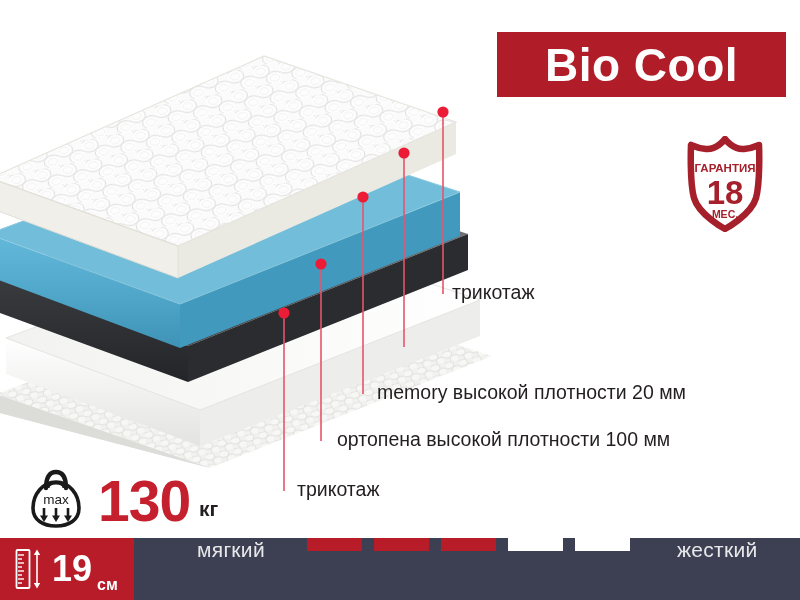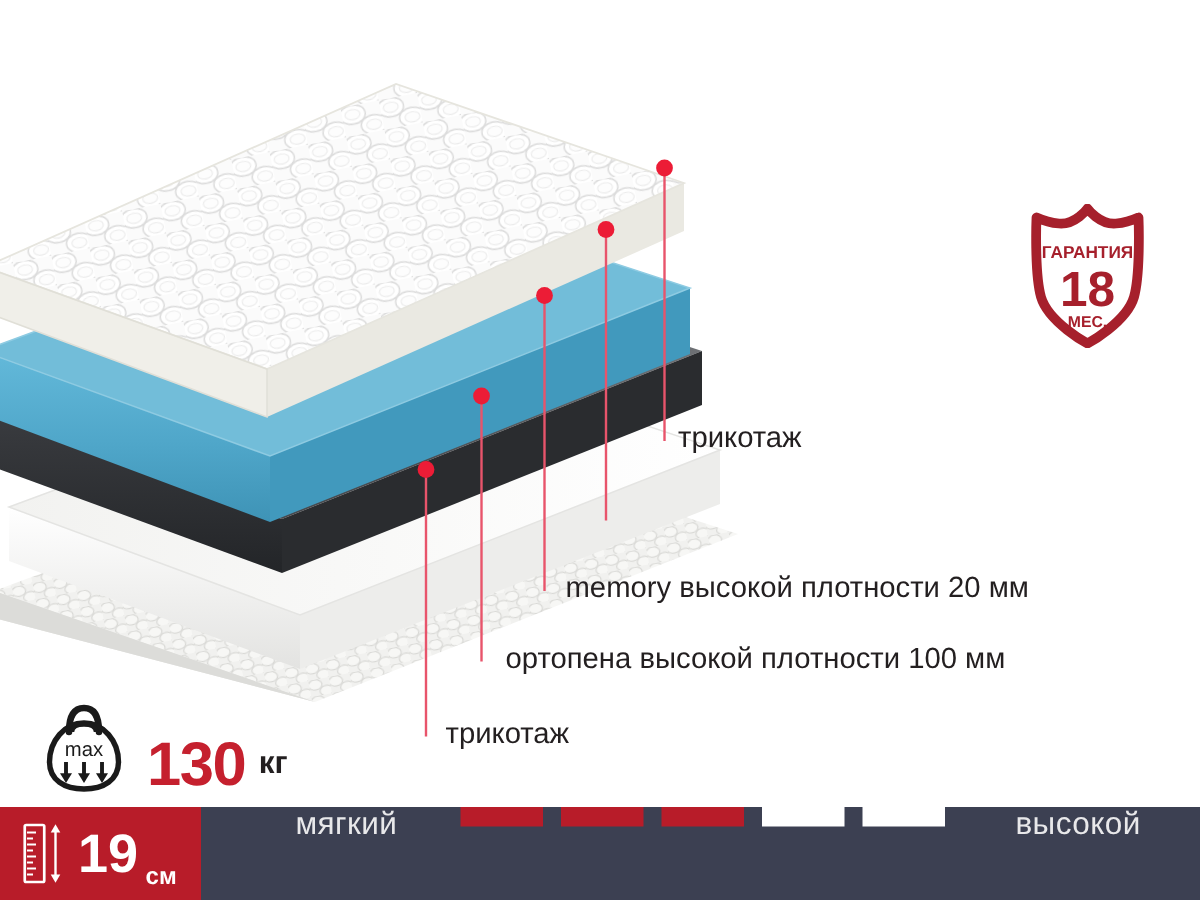--- a/index.html
+++ b/index.html
@@ -42,21 +42,21 @@
   .lab1{left:414px;top:334px;}
   .lab2{left:377px;top:381px;}
   .lab3{left:337px;top:428px;}
   .lab4{left:297px;top:478px;}
 
   
   .weight{position:absolute;left:28px;top:458px;height:72px;display:flex;align-items:flex-end;}
   .kb{width:56px;height:62px;}
   .kb svg{display:block;}
   .wnum{
-    color:#c5202e;font-size:41px;font-weight:bold;line-height:1;
+    color:#c5202e;font-size:57px;font-weight:bold;line-height:1;
     margin-left:14px;letter-spacing:-1px;
   }
   .wunit{color:#231f20;font-size:21px;font-weight:bold;margin-left:9px;
          align-self:flex-end;margin-bottom:9px;}
 
   
   .botbar{position:absolute;left:0;top:538px;width:800px;height:44px;display:flex;}
   .bot-red{
     width:134px;height:62px;background:#b81c29;
     display:flex;align-items:center;box-sizing:border-box;padding-left:14px;
@@ -175,20 +175,23 @@
       <circle cx="321" cy="264" r="5.6"></circle>
       <circle cx="284" cy="313" r="5.6"></circle>
     </g>
   </svg>
 
   <div class="label lab0">трикотаж</div>
   <div class="label lab2">memory высокой плотности 20 мм</div>
   <div class="label lab3">ортопена высокой плотности 100 мм</div>
   <div class="label lab4">трикотаж</div>
 
+  <div class="banner" style="background: rgb(176, 28, 40);">
+    <span class="banner-text">Bio Cool</span>
+  </div>
 
   <div class="shield">
     <svg viewBox="0 0 86 96" width="86" height="96">
       <path d="M43 3 C43 3 35 14 24 13 C16.5 12.4 9 9 9 9
                C9 9 7.5 46 12 62 C17 79 43 93 43 93
                C43 93 69 79 74 62 C78.5 46 77 9 77 9
                C77 9 69.5 12.4 62 13 C51 14 43 3 43 3 Z" fill="#ffffff" stroke="#a6202c" stroke-width="6.5" stroke-linejoin="round"></path>
       <text x="43" y="36" text-anchor="middle" fill="#a6202c" font-family="Liberation Sans, sans-serif" font-size="11.5" font-weight="bold">ГАРАНТИЯ</text>
       <text x="43" y="68" text-anchor="middle" fill="#a6202c" font-family="Liberation Sans, sans-serif" font-size="33" font-weight="bold">18</text>
       <text x="43" y="82" text-anchor="middle" fill="#a6202c" font-family="Liberation Sans, sans-serif" font-size="10.5" font-weight="bold">МЕС.</text>
@@ -246,17 +249,17 @@
 
     <div class="bot-dark" style="background: rgb(60, 64, 82);">
       <span class="soft">мягкий</span>
       <span class="scale">
         <span class="seg on" style="background: rgb(184, 28, 41);"></span>
         <span class="seg on" style="background: rgb(184, 28, 41);"></span>
         <span class="seg on" style="background: rgb(184, 28, 41);"></span>
         <span class="seg off" style="background: rgb(255, 255, 255);"></span>
         <span class="seg off" style="background: rgb(255, 255, 255);"></span>
       </span>
-      <span class="hard">высокой</span>
+      <span class="hard">жесткий</span>
     </div>
   </div>
 
 </div>
 
 </body></html>

